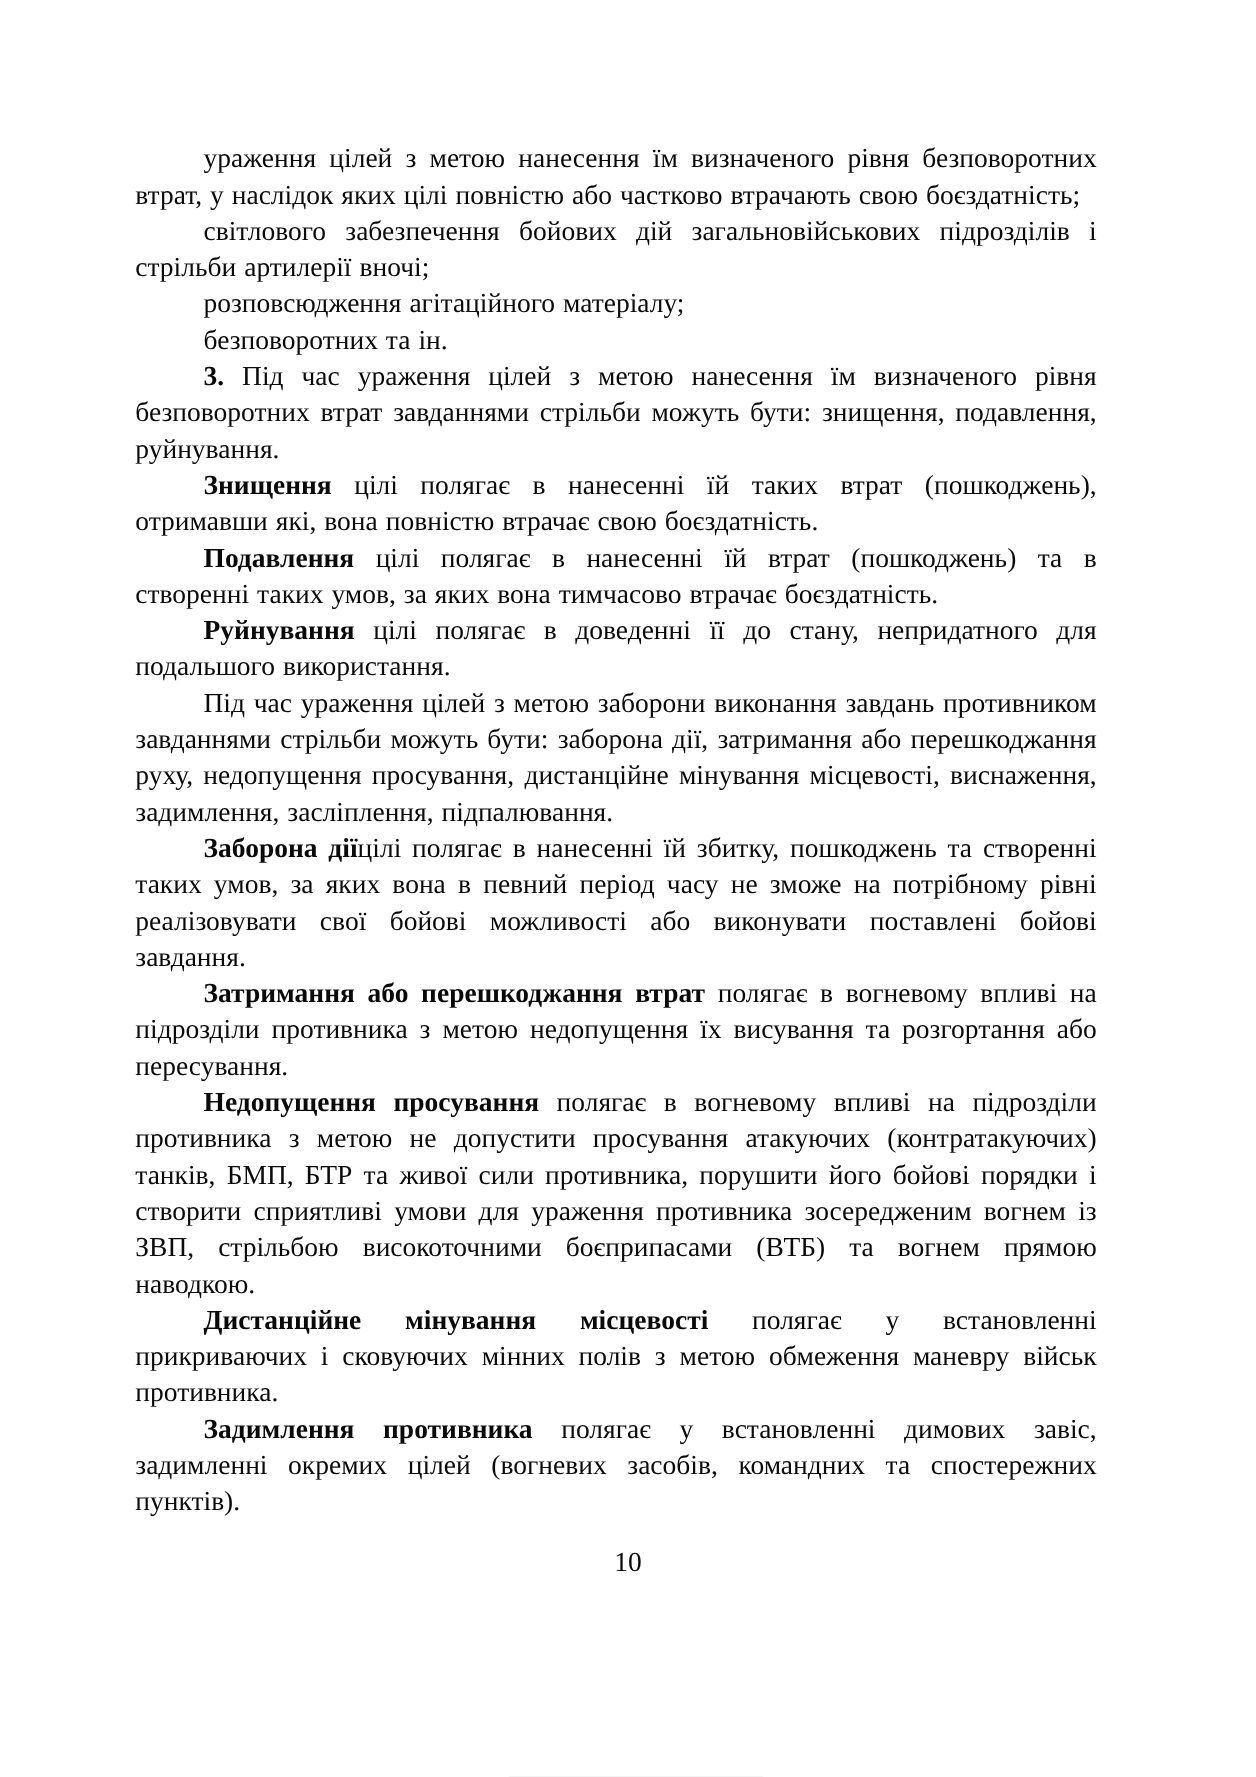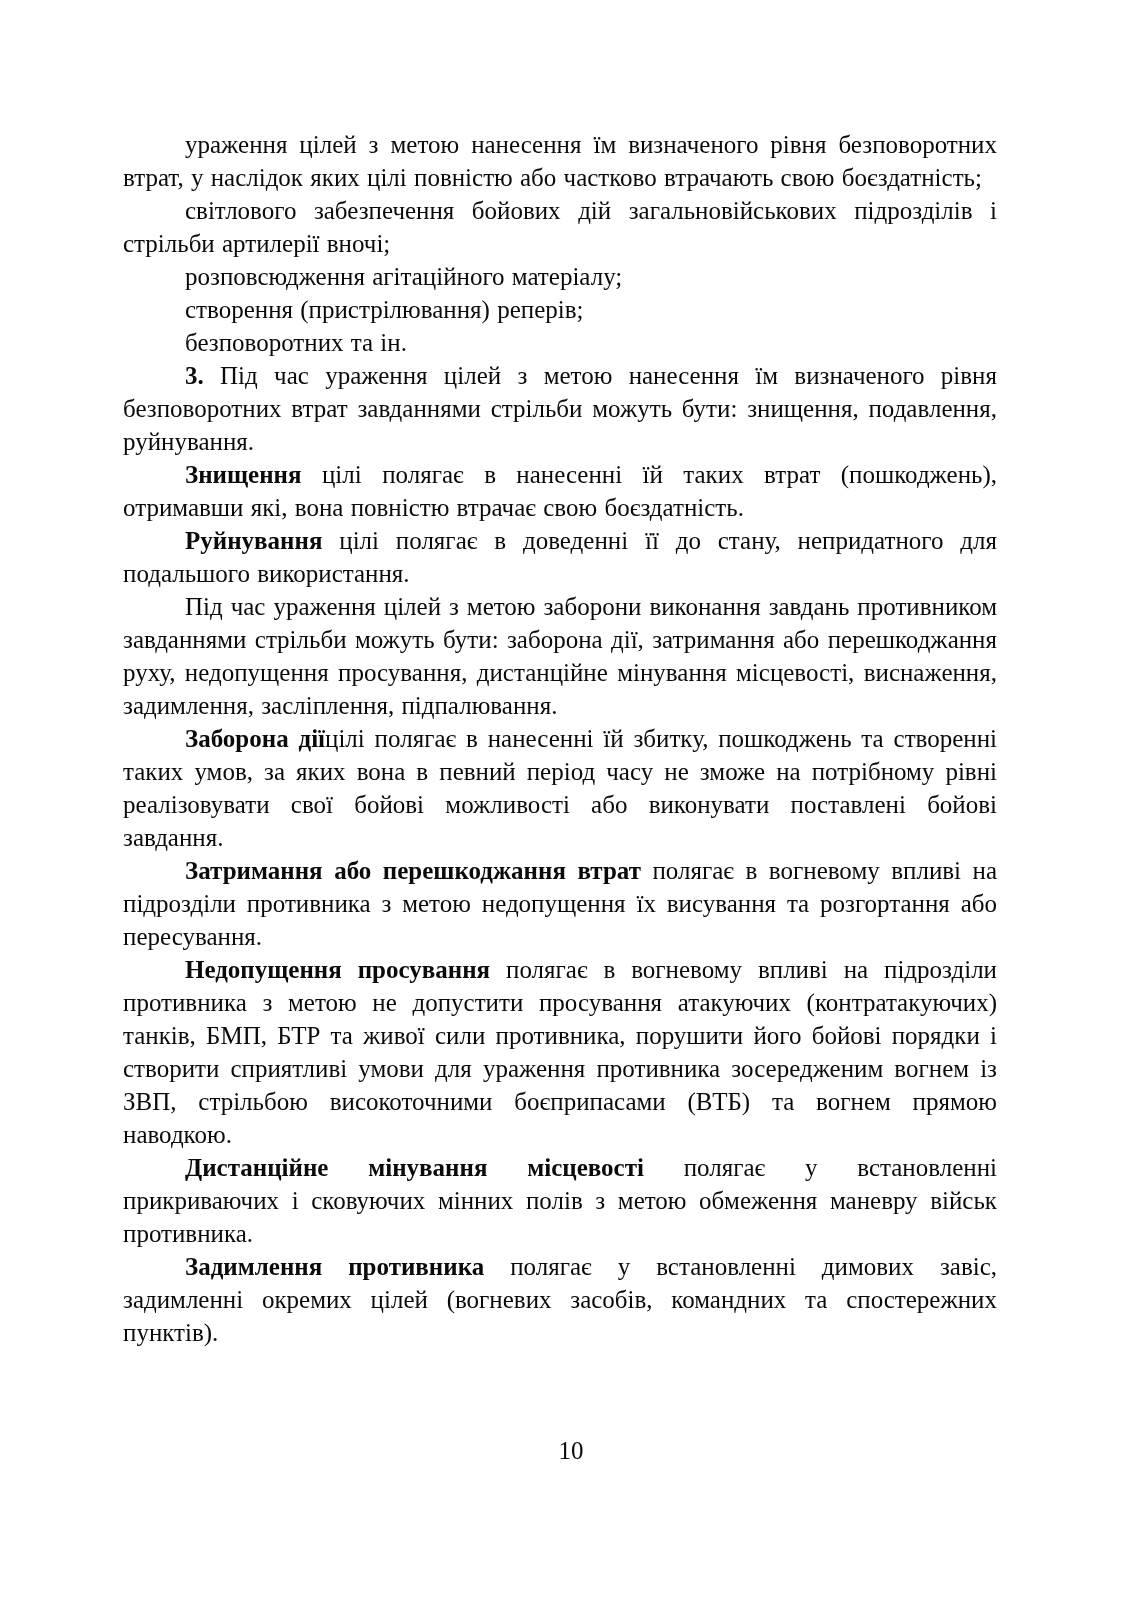--- a/index.html
+++ b/index.html
@@ -30,40 +30,40 @@
     text-align: justify;
     font-size: 25px;
     line-height: 33px;
     word-spacing: 1px;
   }
   p.para .b {
     font-weight: bold;
   }
   .footer {
     position: absolute;
-    top: 1434px;
+    top: 1404px;
     left: 0;
     width: 100%;
     text-align: center;
     font-size: 25px;
     line-height: 33px;
   }
 </style>
 </head>
 <body>
 
 <div class="page">
   <div class="content">
       <p class="para"><span class="">ураження цілей з метою нанесення їм визначеного рівня безповоротних втрат, у наслідок яких цілі повністю або частково втрачають свою боєздатність;</span></p>
       <p class="para"><span class="">світлового забезпечення бойових дій загальновійськових підрозділів і стрільби артилерії вночі;</span></p>
       <p class="para"><span class="">розповсюдження агітаційного матеріалу;</span></p>
-      <p class="para"><span class="">створення (пристрілювання) реперів;</span></p>
       <p class="para"><span class="">безповоротних та ін.</span></p>
       <p class="para"><span class="b">3.</span><span class=""> Під час ураження цілей з метою нанесення їм визначеного рівня безповоротних втрат завданнями стрільби можуть бути: знищення, подавлення, руйнування.</span></p>
       <p class="para"><span class="b">Знищення</span><span class=""> цілі полягає в нанесенні їй таких втрат (пошкоджень), отримавши які, вона повністю втрачає свою боєздатність.</span></p>
+      <p class="para"><span class="b">Подавлення</span><span class=""> цілі полягає в нанесенні їй втрат (пошкоджень) та в створенні таких умов, за яких вона тимчасово втрачає боєздатність.</span></p>
       <p class="para"><span class="b">Руйнування</span><span class=""> цілі полягає в доведенні її до стану, непридатного для подальшого використання.</span></p>
       <p class="para"><span class="">Під час ураження цілей з метою заборони виконання завдань противником завданнями стрільби можуть бути: заборона дії, затримання або перешкоджання руху, недопущення просування, дистанційне мінування місцевості, виснаження, задимлення, засліплення, підпалювання.</span></p>
       <p class="para"><span class="b">Заборона дії</span><span class="">цілі полягає в нанесенні їй збитку, пошкоджень та створенні таких умов, за яких вона в певний період часу не зможе на потрібному рівні реалізовувати свої бойові можливості або виконувати поставлені бойові завдання.</span></p>
       <p class="para"><span class="b">Затримання або перешкоджання втрат</span><span class=""> полягає в вогневому впливі на підрозділи противника з метою недопущення їх висування та розгортання або пересування.</span></p>
       <p class="para"><span class="b">Недопущення просування</span><span class=""> полягає в вогневому впливі на підрозділи противника з метою не допустити просування атакуючих (контратакуючих) танків, БМП, БТР та живої сили противника, порушити його бойові порядки і створити сприятливі умови для ураження противника зосередженим вогнем із ЗВП, стрільбою високоточними боєприпасами (ВТБ) та вогнем прямою наводкою.</span></p>
       <p class="para"><span class="b">Дистанційне мінування місцевості</span><span class=""> полягає у встановленні прикриваючих і сковуючих мінних полів з метою обмеження маневру військ противника.</span></p>
       <p class="para"><span class="b">Задимлення противника</span><span class=""> полягає у встановленні димових завіс, задимленні окремих цілей (вогневих засобів, командних та спостережних пунктів).</span></p>
     </div>
   <div class="footer">10</div>
 </div>

